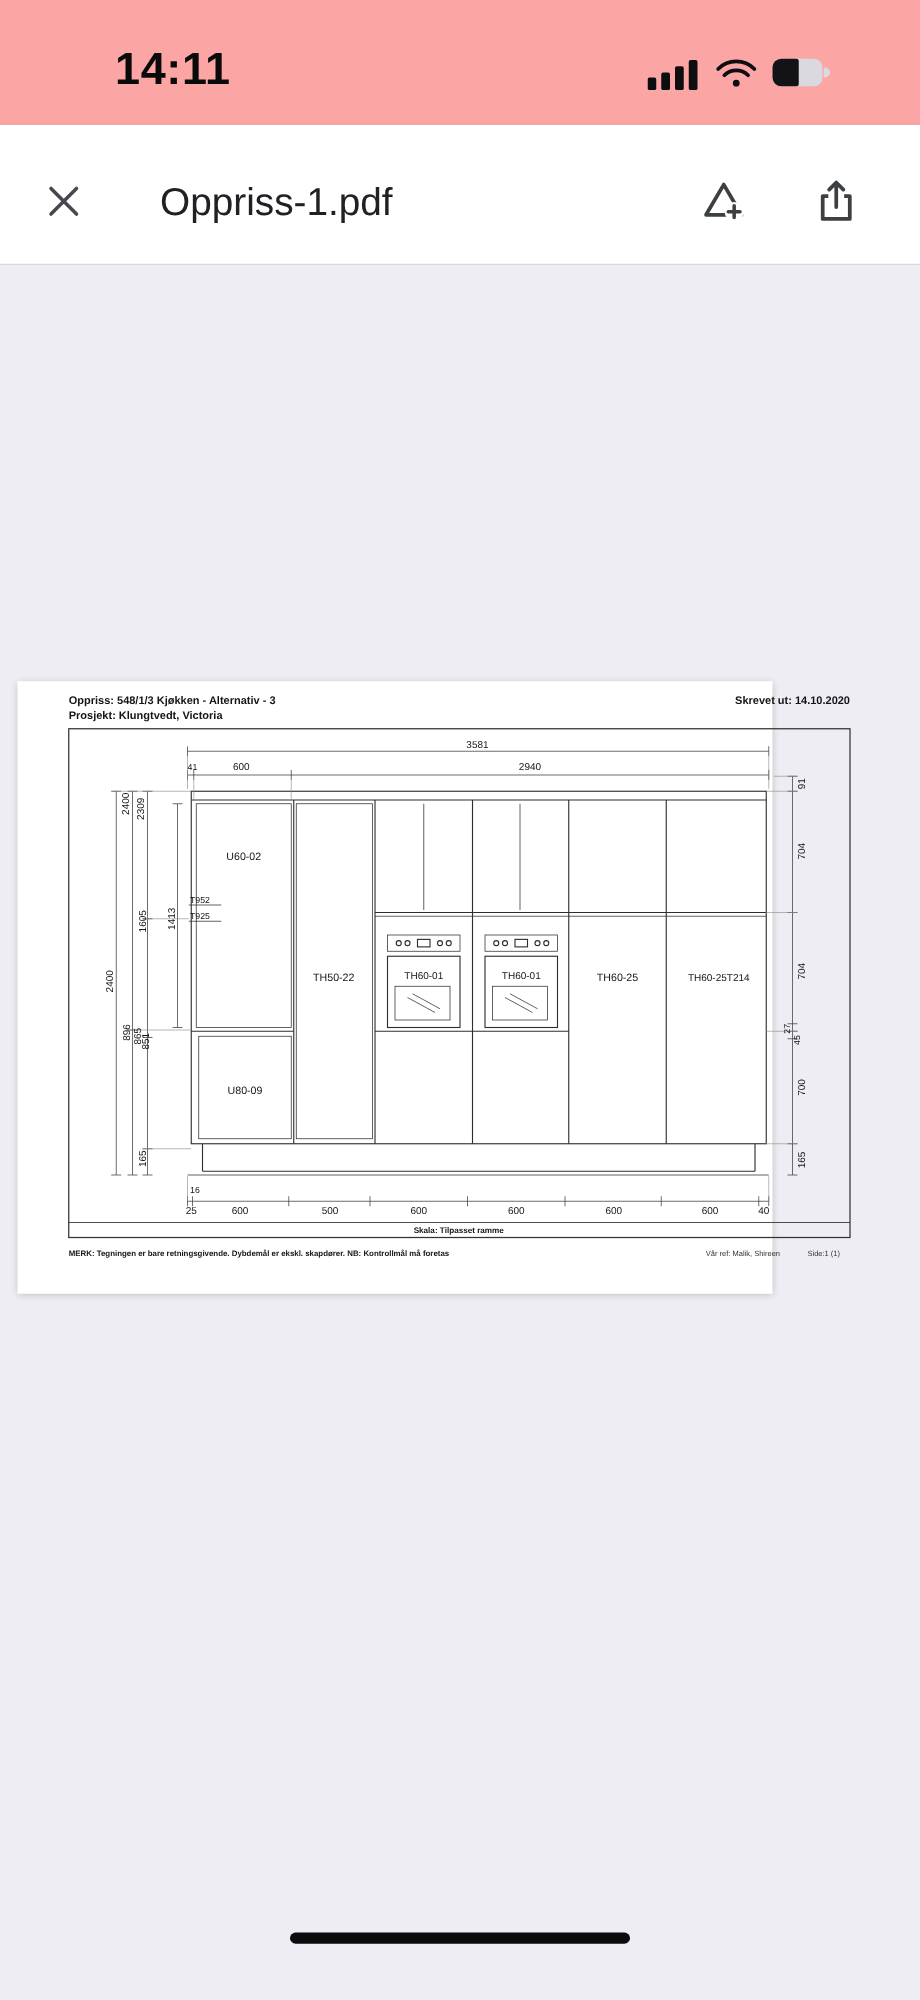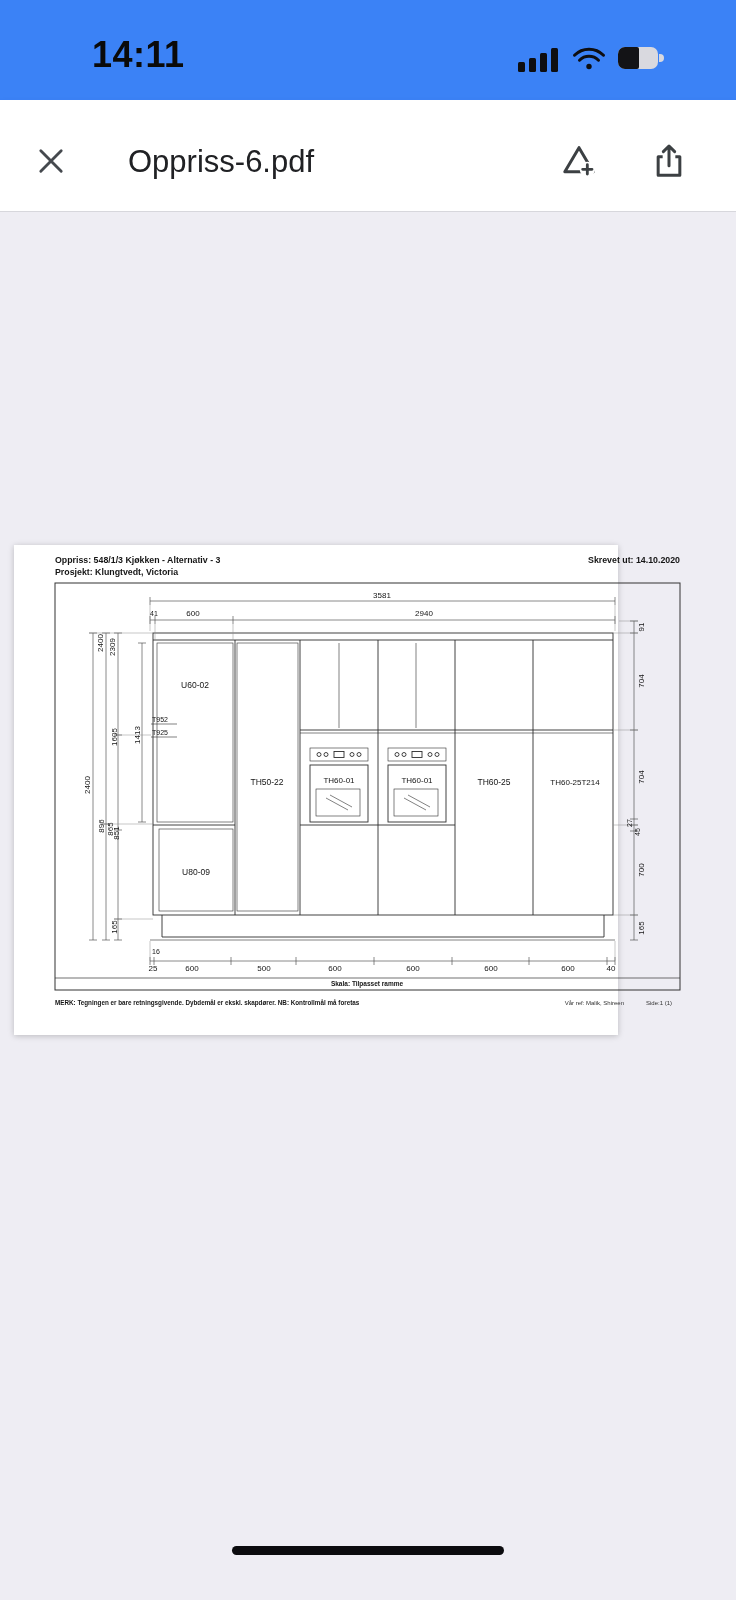--- a/index.html
+++ b/index.html
@@ -1,21 +1,21 @@
 <!DOCTYPE html>
 <html><head>
 <meta charset="utf-8">
 <style>
   *{margin:0;padding:0;box-sizing:border-box}
   html,body{background:#555}
   body{font-family:"Liberation Sans",sans-serif}
   .screen{position:relative;width:736px;height:1600px;background:#eeedf3;overflow:hidden;margin:0 auto}
 
   
-  .status-bar{position:absolute;top:0;left:0;width:100%;height:100px;background:#3b82f6}
+  .status-bar{position:absolute;top:0;left:0;width:100%;height:100px;background:#fca5a5}
   .status-time{position:absolute;left:92px;top:34px;font-size:36px;font-weight:700;color:#0a0a0a;letter-spacing:.5px}
   .status-icons{position:absolute;right:72px;top:44px;display:flex;align-items:center;gap:12px}
   .battery{position:relative;width:46px;height:22px}
   .battery-body{position:absolute;left:0;top:0;width:40px;height:22px;border-radius:7px;background:#d9d9df}
   .battery-fill{position:absolute;left:0;top:0;width:21px;height:22px;border-radius:7px 2px 2px 7px;background:#131316}
   .battery-nub{position:absolute;left:41px;top:7px;width:5px;height:8px;border-radius:0 4px 4px 0;background:#d9d9df}
 
   
   .toolbar{position:absolute;top:100px;left:0;width:100%;height:112px;background:#fff;border-bottom:1px solid #d7d7dc;box-shadow:0 4px 7px rgba(60,60,75,.13)}
   .icon-btn{position:absolute;background:none;border:none;padding:0;cursor:pointer;display:flex;align-items:center;justify-content:center}
@@ -73,21 +73,21 @@
       </div>
     </div>
   </div>
 
   <div class="toolbar">
     <button class="icon-btn btn-close">
       <svg width="34" height="34" viewBox="0 0 24 24">
         <path d="M4.8 4.8 L19.2 19.2 M19.2 4.8 L4.8 19.2" stroke="#45494e" stroke-width="2" stroke-linecap="round" fill="none"></path>
       </svg>
     </button>
-    <h1 class="doc-title">Oppriss-6.pdf</h1>
+    <h1 class="doc-title">Oppriss-1.pdf</h1>
     <button class="icon-btn btn-drive">
       <svg width="40" height="40" viewBox="0 0 24 24">
         <path d="M12 4 L20.5 18.5 L3.5 18.5 Z" stroke="#3c4043" stroke-width="1.8" fill="none" stroke-linejoin="round"></path>
         <circle cx="17" cy="17" r="4.6" fill="#ffffff"></circle>
         <path d="M14.2 17 H19.8 M17 14.2 V19.8" stroke="#3c4043" stroke-width="1.7" stroke-linecap="round"></path>
       </svg>
     </button>
     <button class="icon-btn btn-share">
       <svg width="40" height="40" viewBox="0 0 24 24">
         <path d="M8.2 9.5 H5.5 V20.5 H18.5 V9.5 H15.8" stroke="#3c4043" stroke-width="1.8" fill="none" stroke-linejoin="round"></path>

